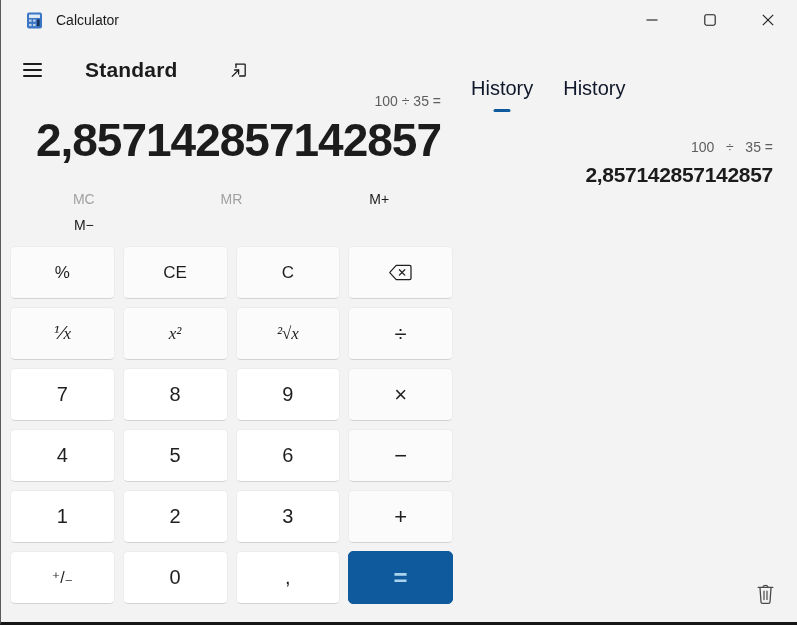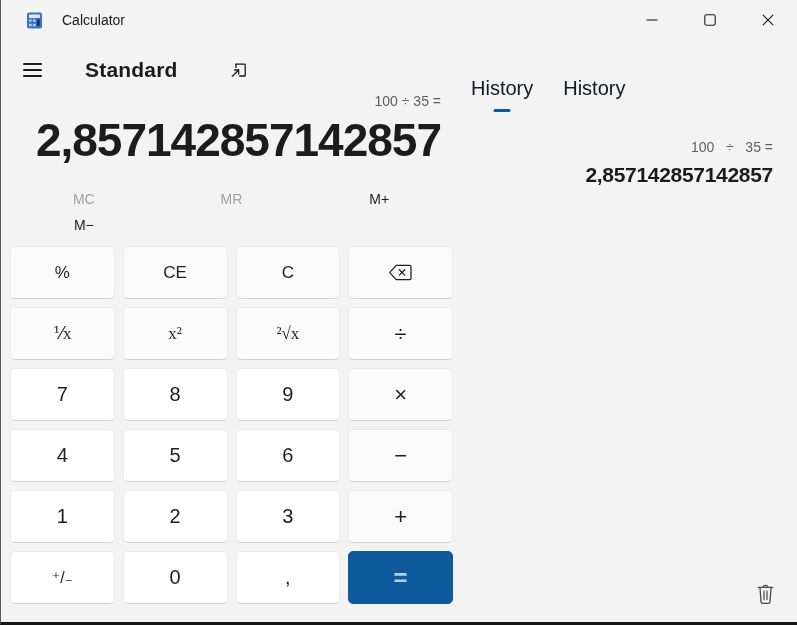--- a/index.html
+++ b/index.html
@@ -7,21 +7,21 @@
   body { font-family:"Liberation Sans","DejaVu Sans",sans-serif; }
   .app {
     position:relative; width:797px; height:625px;
     background:#f3f3f3; color:#1b1b1b;
     border-left:1px solid #5a5a5a; border-bottom:3px solid #161616;
     overflow:hidden;
   }
   
   .titlebar { display:flex; align-items:center; height:40px; padding-left:25px; }
   .app-icon { width:17px; height:17px; display:flex; }
-  .window-title { margin-left:19px; font-size:14px; color:#1b1b1b; }
+  .window-title { margin-left:13px; font-size:14px; color:#1b1b1b; }
   .win-controls { position:absolute; top:0; right:0; display:flex; height:40px; }
   .win-btn { width:58px; height:40px; display:flex; align-items:center; justify-content:center; cursor:pointer; }
   .win-btn svg { display:block; }
   
   .left { position:absolute; left:0; top:40px; width:470px; }
   .header-row { display:flex; align-items:center; height:36px; margin-top:12px; padding-left:22px;gap:26px; }
   .hamburger { width:19px; display:flex; flex-direction:column; gap:4.5px; cursor:pointer; padding:2px 0; }
   .hamburger span { display:block; height:1.6px; background:#1b1b1b; border-radius:1px; }
   .mode-title { margin-left:17px; font-size:21px; font-weight:700; letter-spacing:0.2px; }
   .keep-on-top { margin-left:23px; cursor:pointer; display:flex; padding:2px; }
@@ -36,21 +36,21 @@
   
   .keypad { margin:8px 0 0 9px; width:443px; display:grid; grid-template-columns:repeat(4,1fr); grid-auto-rows:53px; gap:8px; }
   .key {
     border:1px solid #ececec; border-bottom-color:#d2d2d2; border-radius:5px;
     background:#fbfbfb; display:flex; align-items:center; justify-content:center;
     font-size:17px; color:#1f1f1f; cursor:pointer;
     font-family:"Liberation Sans","DejaVu Sans",sans-serif;
   }
   .key.num { background:#ffffff; font-size:20px; }
   .key.op { font-size:22px; }
-  .key.func-math { font-family:"Liberation Serif","DejaVu Serif","DejaVu Sans",serif; font-size:17px; }
+  .key.func-math { font-family:"Liberation Serif","DejaVu Serif","DejaVu Sans",serif; font-style:italic; font-size:17px; }
   .key.equals { background:#0e5a9d; border-color:#0e5a9d; color:#a9d3ef; font-size:24px; font-weight:700; }
   .key svg { display:block; }
   
   .right { position:absolute; left:470px; top:40px; right:0; bottom:0; }
   .tabs { display:flex; gap:30px; padding-top:17px; }
   .tab { position:relative; font-size:20px; color:#0f172a; cursor:pointer; padding-bottom:12px;margin-top:20px; }
   .tab.active::after {
     content:""; position:absolute; left:50%; transform:translateX(-50%);
     bottom:0; width:17px; height:3.5px; border-radius:2px; background:#0e5a9d;
   }

